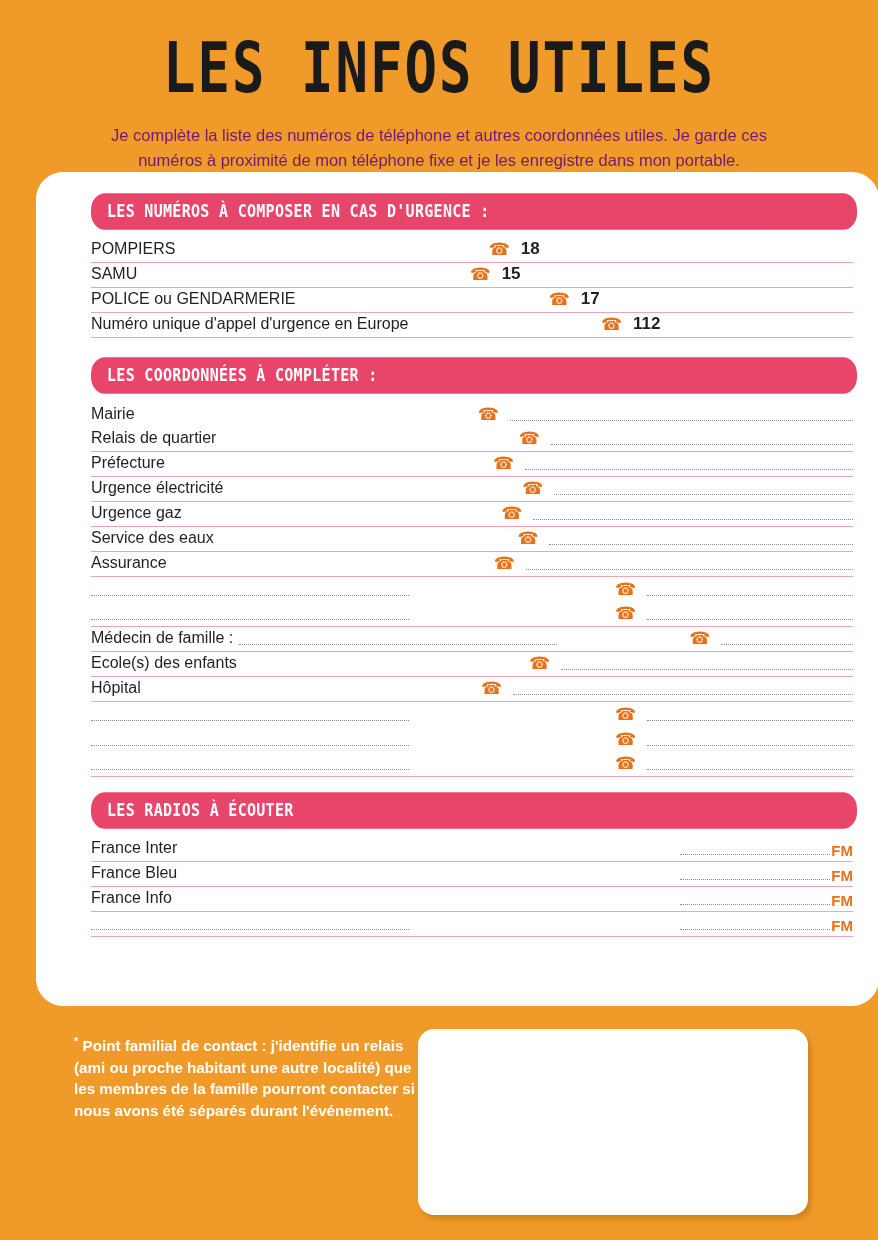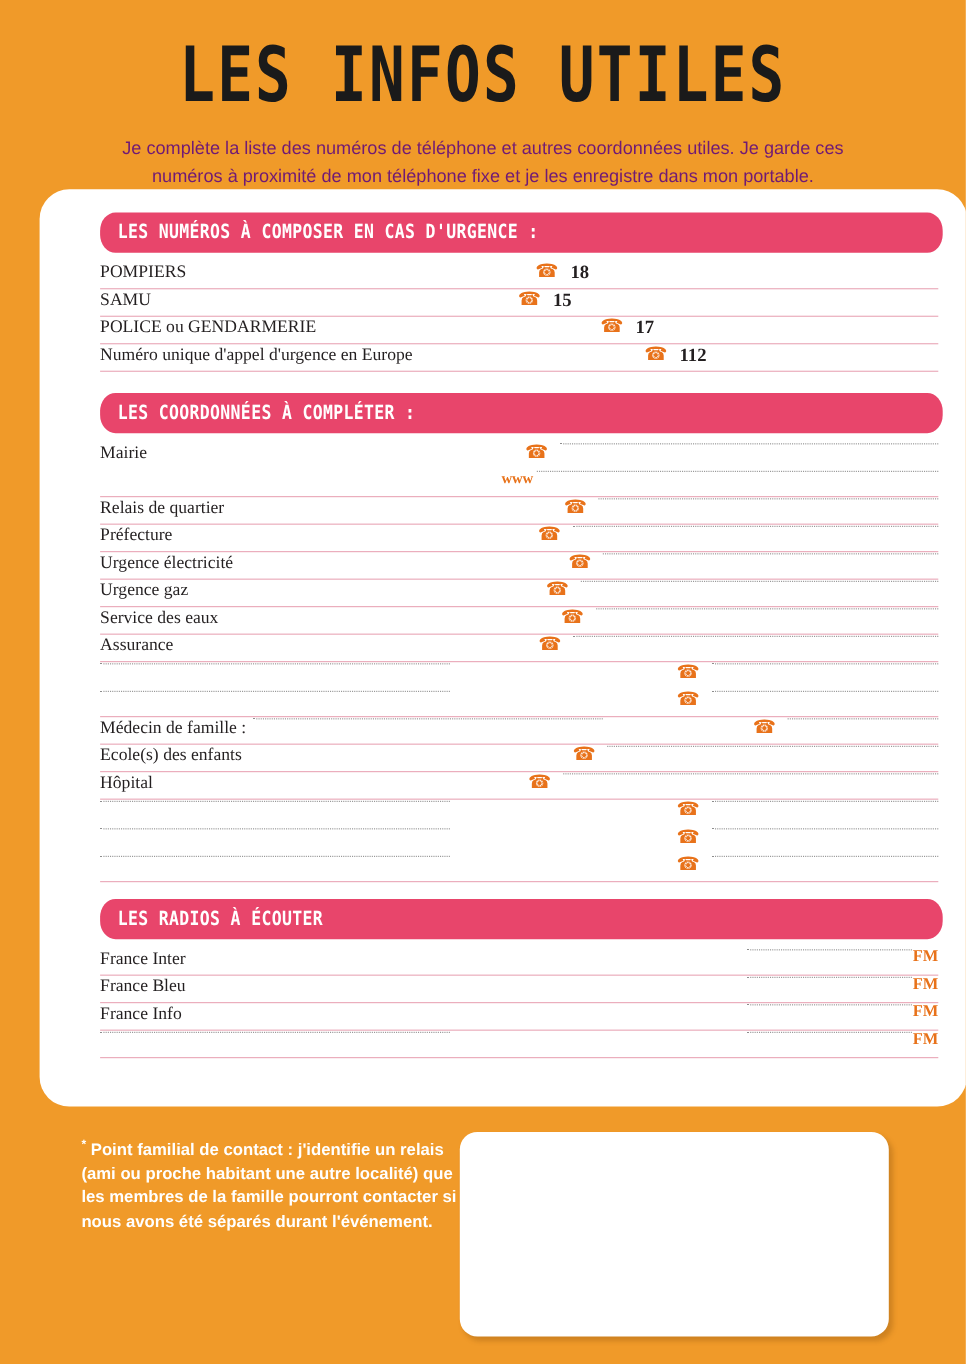--- a/index.html
+++ b/index.html
@@ -66,25 +66,25 @@
     transform-origin: center left;
     white-space: nowrap;
   }
 
   .rows {
     margin: 11px 16px 0 45px;
   }
 
   .row {
     display: flex;
+    align-items: flex-end;
     border-bottom: 1.6px solid #E9A6B6;
     min-height: 25px;
     padding-bottom: 1px;
     box-sizing: border-box;
-    font-family: Liberation Serif, serif;
   }
   .row.no-rule { border-bottom: none; }
 
   .row-label {
     font-size: 16px;
     color: #231F20;
     white-space: nowrap;
     padding-bottom: 2px;
     line-height: 1.25;
   }
@@ -240,25 +240,20 @@
     <div class="section-bar">LES COORDONNÉES À COMPLÉTER :</div>
     <div class="rows">
 
       <div class="row no-rule">
         <span class="row-label">Mairie</span>
         <span class="spacer"></span>
         <span class="phone-cell">☎</span>
         <span class="tail-dots"></span>
       </div>
 
-      <div class="row">
-        <span class="spacer"></span>
-        <span class="www-cell">www</span>
-        <span class="tail-dots"></span>
-      </div>
 
       <div class="row">
         <span class="row-label">Relais de quartier</span>
         <span class="spacer"></span>
         <span class="phone-cell">☎</span>
         <span class="tail-dots"></span>
       </div>
 
       <div class="row">
         <span class="row-label">Préfecture</span>

